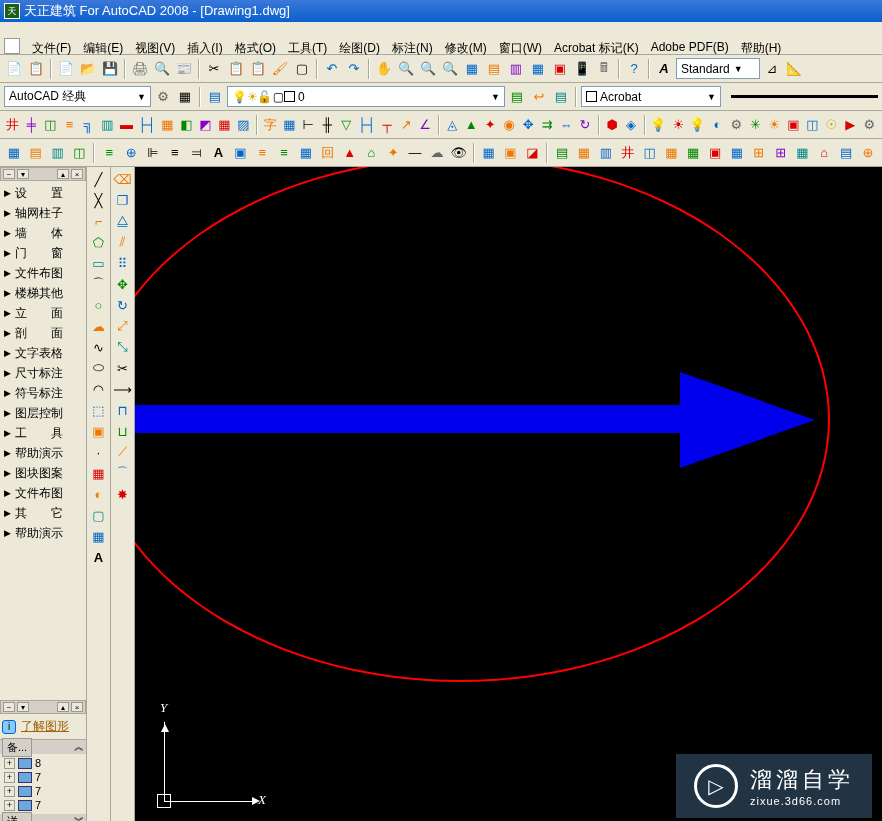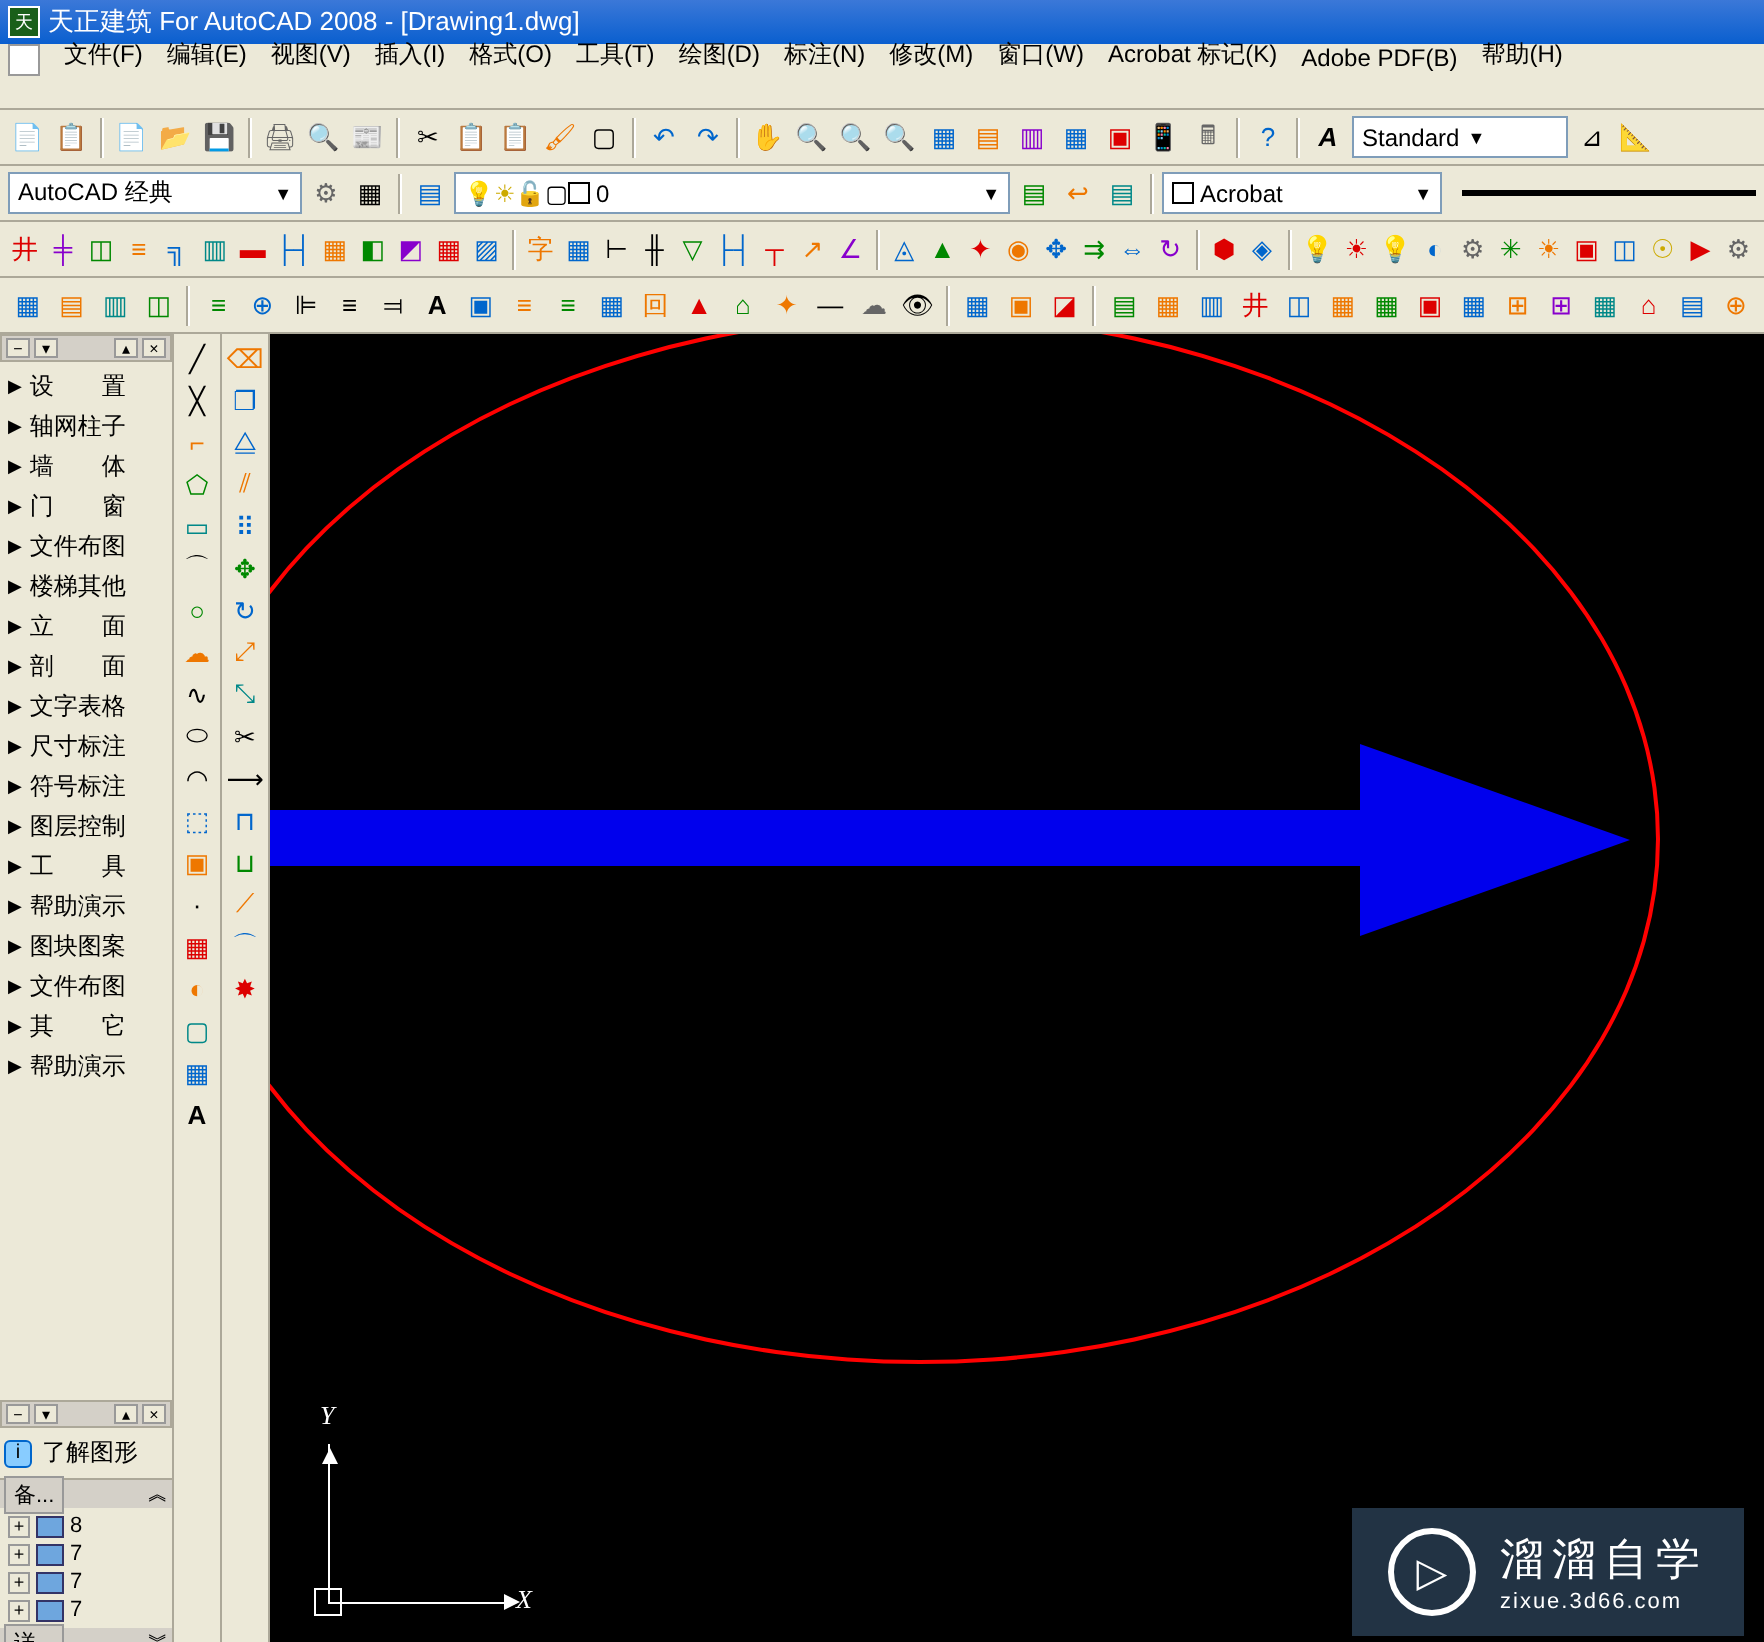--- a/index.html
+++ b/index.html
@@ -3,42 +3,42 @@
 <meta charset="utf-8">
 <style>
 * { margin: 0; padding: 0; box-sizing: border-box; font-family: "Microsoft YaHei", SimSun, Arial, sans-serif; }
 body { width: 882px; height: 821px; background: #ece9d8; overflow: hidden; position: relative; font-size: 12px; }
 
 
 .title-bar { height: 22px; background: linear-gradient(to bottom, #3b78d8, #0a5fcf); color: #fff; display: flex; align-items: center; padding: 0 4px; font-size: 13px; }
 .title-icon { width: 16px; height: 16px; background: #1a5f1a; border: 1px solid #fff; margin-right: 4px; display: flex; align-items: center; justify-content: center; font-size: 9px; color: #fff; }
 
 
-.menu-bar { height: 22px; background: #ece9d8; display: flex; align-items: flex-end; padding: 16px 4px; border-bottom: 1px solid #aca899; }
+.menu-bar { height: 22px; background: #ece9d8; display: flex; align-items: flex-start; padding: 16px 4px; border-bottom: 1px solid #aca899; }
 .menu-bar-icon { width: 16px; height: 16px; background: #fff; border: 1px solid #999; margin-right: 6px; }
 .menu-item { padding: 2px 6px; cursor: pointer; color: #000; }
 
 
 .toolbar-row { display: flex; align-items: center; background: #ece9d8; border-bottom: 1px solid #aca899; padding: 2px 4px; gap: 2px; height: 28px; }
 .tb-btn { width: 20px; height: 20px; border: 1px solid transparent; display: flex; align-items: center; justify-content: center; cursor: pointer; font-size: 13px; }
 .tb-sep { width: 2px; height: 20px; border-left: 1px solid #aca899; border-right: 1px solid #fff; margin: 0 2px; }
 .tb-combo { background: #fff; border: 1px solid #7f9db9; height: 21px; padding: 0 4px; display: flex; align-items: center; font-size: 12px; }
 .tb-combo .arrow { margin-left: 4px; font-size: 9px; color: #000; }
 
 
 .main-area { display: flex; height: calc(100% - 160px); position: relative; }
 
 
 .sidebar { width: 87px; background: #ece9d8; border-right: 1px solid #aca899; display: flex; flex-direction: column; }
 .sidebar-header { height: 14px; background: #d4d0c8; border: 1px solid #aca899; display: flex; align-items: center; padding: 0 2px; gap: 2px; }
 .sb-hdr-btn { width: 12px; height: 10px; background: #ece9d8; border: 1px solid #999; font-size: 8px; display: flex; align-items: center; justify-content: center; }
 .sidebar-list { flex: 1; background: #ece9d8; padding: 2px; }
 .sidebar-item { display: flex; align-items: center; padding: 1.5px 2px; cursor: pointer; font-size: 12px; }
 .sidebar-item .tri { font-size: 9px; color: #000; margin-right: 4px; }
-.sidebar-link { color: #000000; cursor: pointer; padding: 2px; }
+.sidebar-link { color: #a16207; text-decoration: underline; cursor: pointer; padding: 2px; }
 
 
 .bottom-panel { border-top: 1px solid #aca899; background: #ece9d8; }
 .bp-header { height: 14px; background: #d4d0c8; display: flex; align-items: center; gap: 2px; padding: 0 2px; }
 .bp-tab { background: #d4d0c8; padding: 1px 4px; font-size: 11px; border: 1px solid #999; }
 .tree-item { display: flex; align-items: center; padding: 1px 2px; font-size: 11px; }
 .tree-exp { width: 11px; height: 11px; border: 1px solid #999; display: flex; align-items: center; justify-content: center; font-size: 9px; margin-right: 3px; }
 .folder-icon { width: 14px; height: 11px; background: #6ea6de; border: 1px solid #336; margin-right: 3px; }
 
 
@@ -123,21 +123,21 @@
   <div class="tb-btn c-orange">▤</div>
   <div class="tb-btn c-purple">▥</div>
   <div class="tb-btn c-blue">▦</div>
   <div class="tb-btn c-red">▣</div>
   <div class="tb-btn c-blue">📱</div>
   <div class="tb-btn c-gray">🖩</div>
   <div class="tb-sep"></div>
   <div class="tb-btn c-blue">?</div>
   <div class="tb-sep"></div>
   <div class="tb-btn c-black" style="font-style:italic;font-weight:bold">A</div>
-  <div class="tb-combo" style="width:108px">
+  <div class="tb-combo" style="width:84px">
     <span>Standard</span>
       <span class="arrow">▼</span>
   </div>
   <div class="tb-btn">⊿</div>
   <div class="tb-btn c-blue">📐</div>
 </div>
 
 <div class="toolbar-row">
   <div class="tb-combo" style="width:147px">
     <span>AutoCAD 经典</span>

